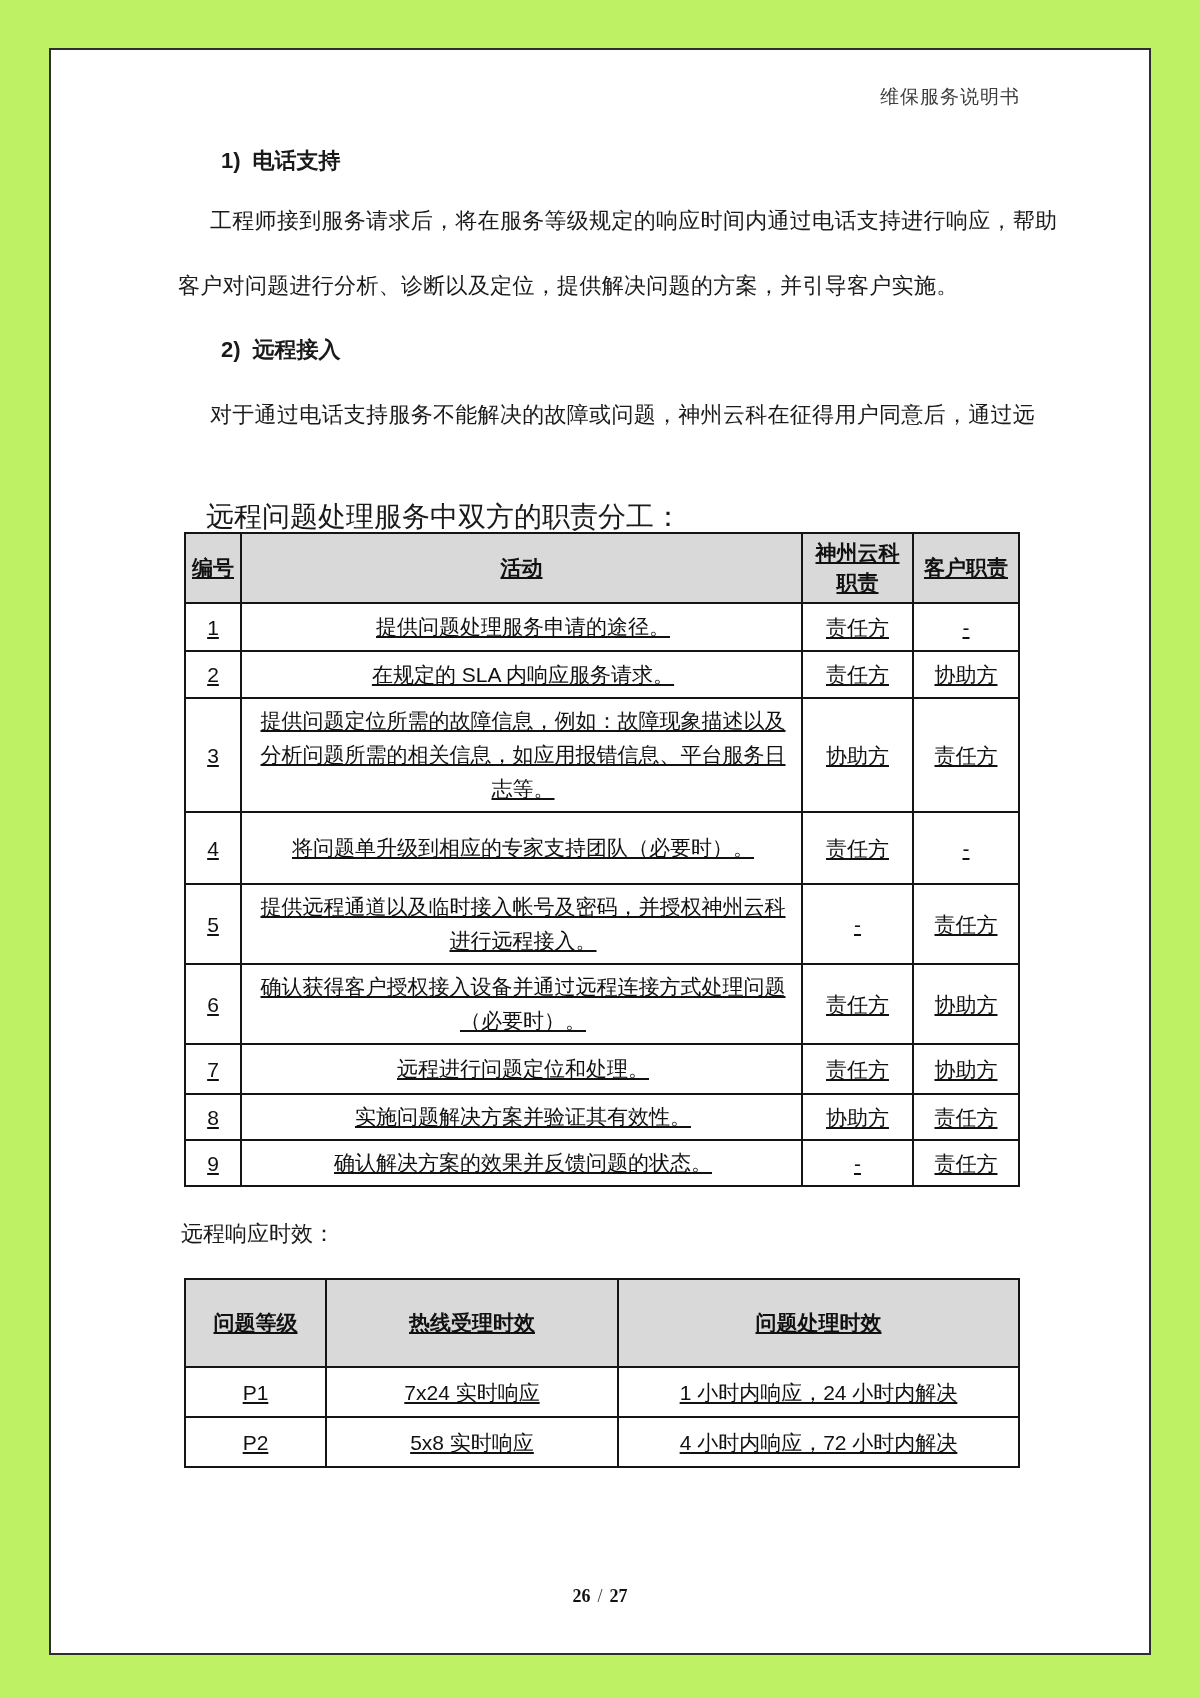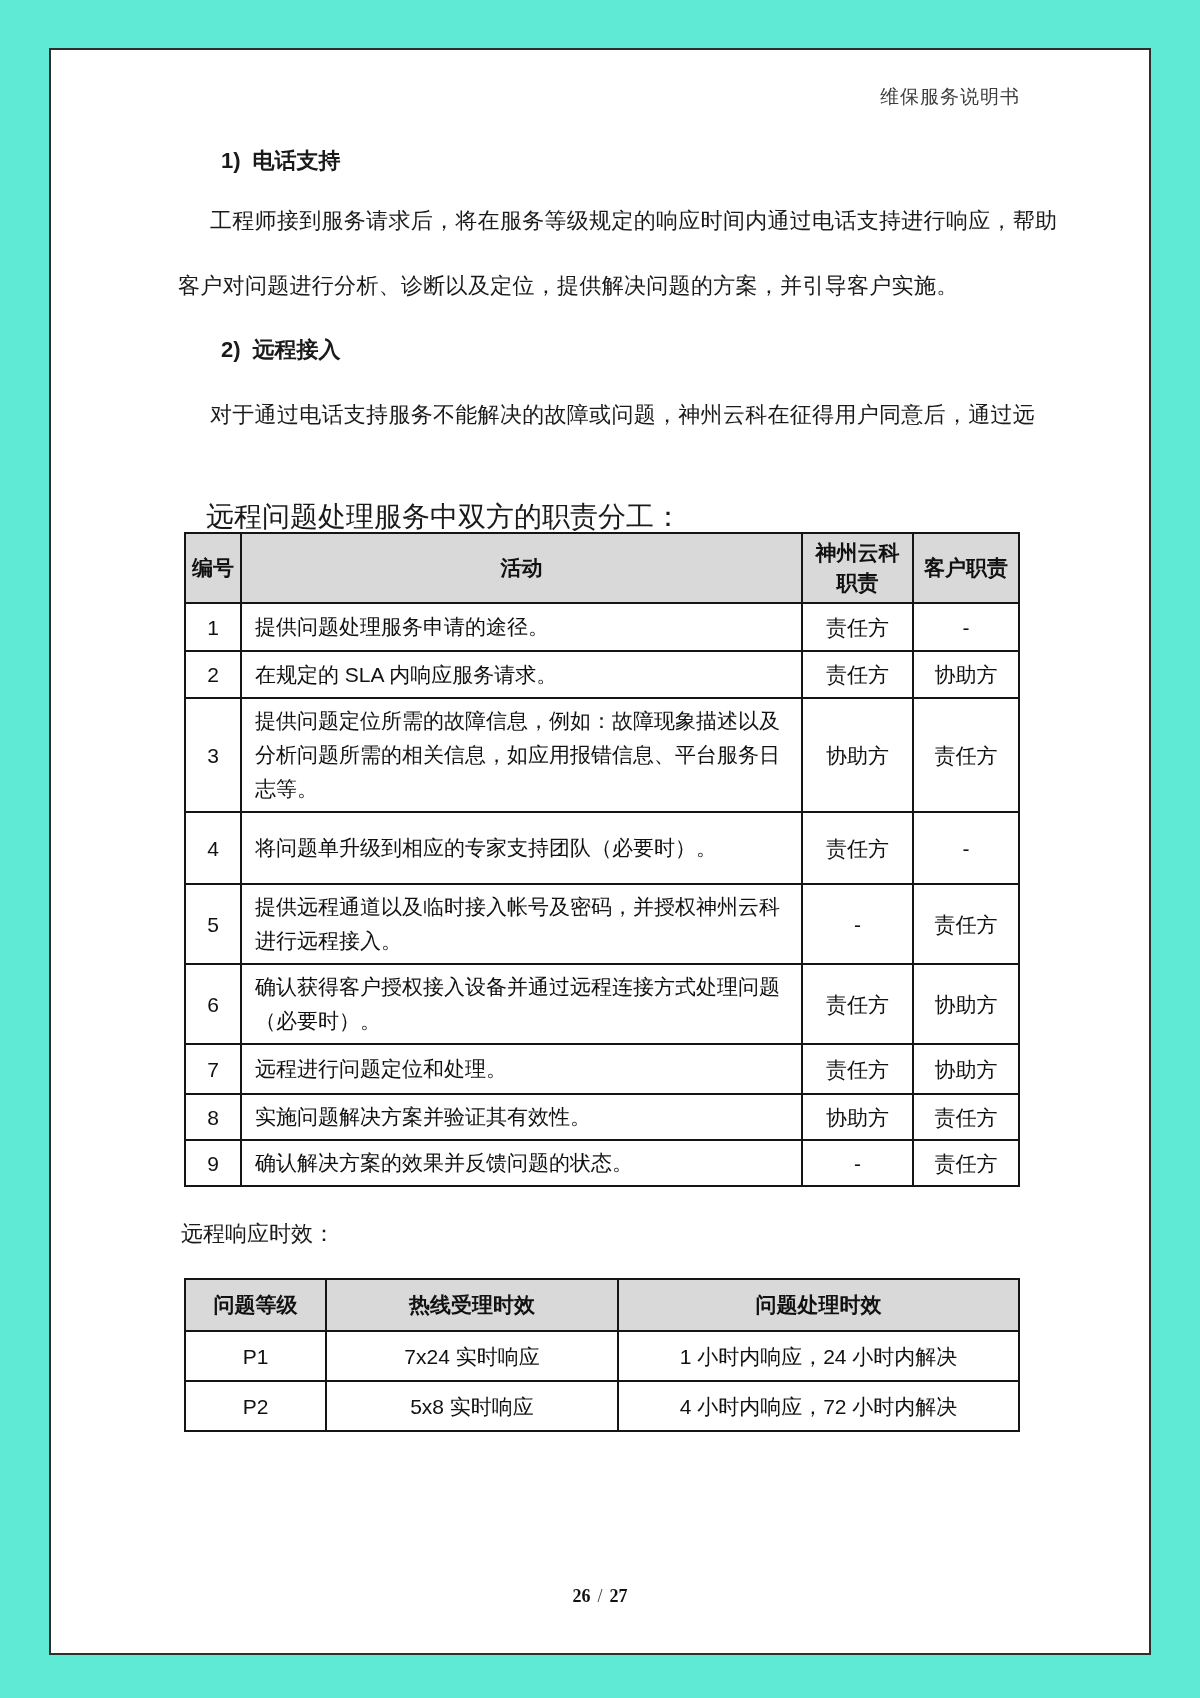--- a/index.html
+++ b/index.html
@@ -6,21 +6,21 @@
   html,body { background:#ffffff; }
   body {
     width:1200px; height:1698px;
     font-family:"Liberation Sans","DejaVu Sans",sans-serif;
     color:#1a1a1a;
     position:relative;
   }
   .page {
     position:absolute; left:0; top:0;
     width:1200px; height:1698px;
-    background:#5eead4;
+    background:#bef264;
     overflow:hidden;
   }
   .frame {
     position:absolute; left:49px; top:48px;
     width:1102px; height:1607px;
     border:2px solid #2e2e2e;
     background:#ffffff;
   }
   .doc-header {
     position:absolute; top:84px; right:180px;
@@ -42,32 +42,33 @@
   .flush  { left:178px; }
   .table-intro {
     position:absolute; left:206px; top:504px;
     font-size:28px; line-height:26px;
   }
   table.tbl {
     position:absolute; left:184px;
     border-collapse:collapse; table-layout:fixed;
     font-size:21px; color:#111;
     background:#ffffff;
+    text-decoration:underline;
   }
   .tbl th, .tbl td {
     border:2px solid #151515;
     text-align:center; vertical-align:middle;
     line-height:33px;
   }
   .tbl th {
     background:#d9d9d9; font-weight:bold;
     white-space:pre-line; line-height:30px;
   }
   .tbl td.activity {
-    text-align:left; padding:5px 10px 5px 13px;
+    text-align:center; padding:5px 10px 5px 13px;
     white-space:pre-line; line-height:34px;
   }
   #tbl-resp { top:532px; width:834px; }
   #tbl-time { top:1278px; width:834px; }
   .rt-label {
     position:absolute; left:181px; top:1220px;
     font-size:22px; line-height:27px;
   }
   .footer {
     position:absolute; left:49px; top:1586px; width:1102px;
@@ -177,21 +178,21 @@
 
   <div class="rt-label">远程响应时效：</div>
 
   <table class="tbl" id="tbl-time">
     <colgroup>
         <col style="width:141px;">
         <col style="width:292px;">
         <col style="width:401px;">
       </colgroup>
     <tbody>
-        <tr style="height:52px;padding-left:48px;">
+        <tr style="height:88px;padding-left:48px;">
       <th>问题等级</th>
       <th>热线受理时效</th>
       <th>问题处理时效</th>
     </tr>
     <tr style="height:50px;padding-left:32px;">
       <td>P1</td>
       <td>7x24 实时响应</td>
       <td>1 小时内响应，24 小时内解决</td>
     </tr>
     <tr style="height:50px;">

